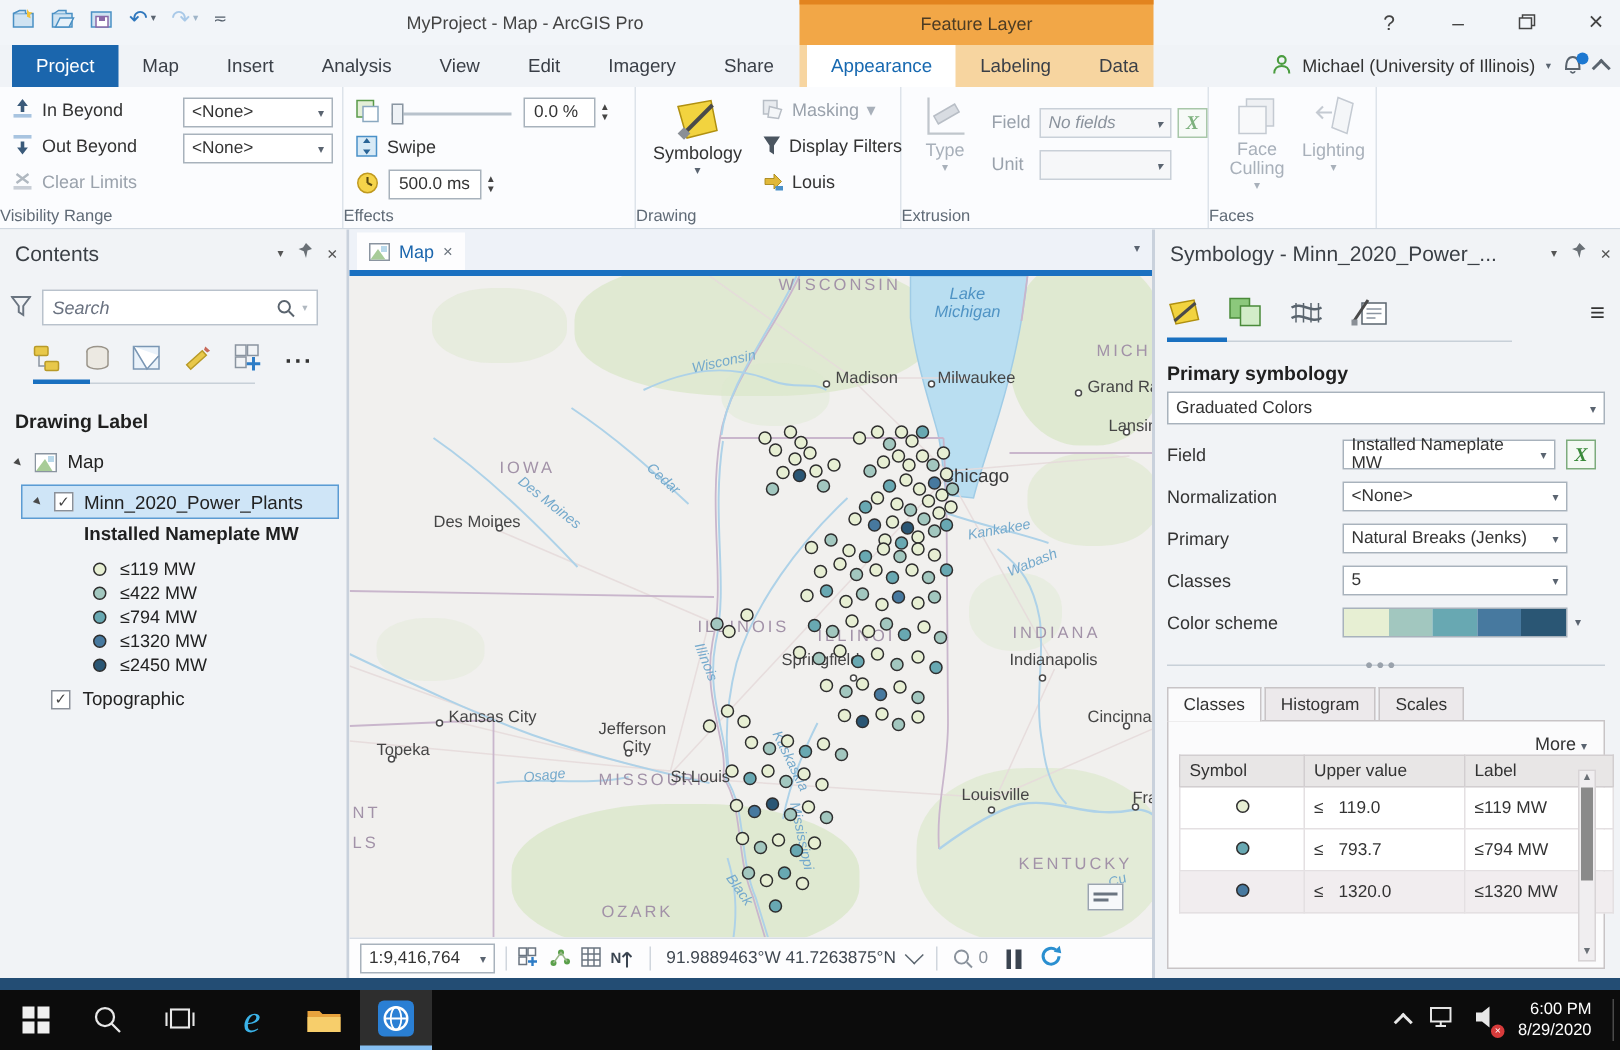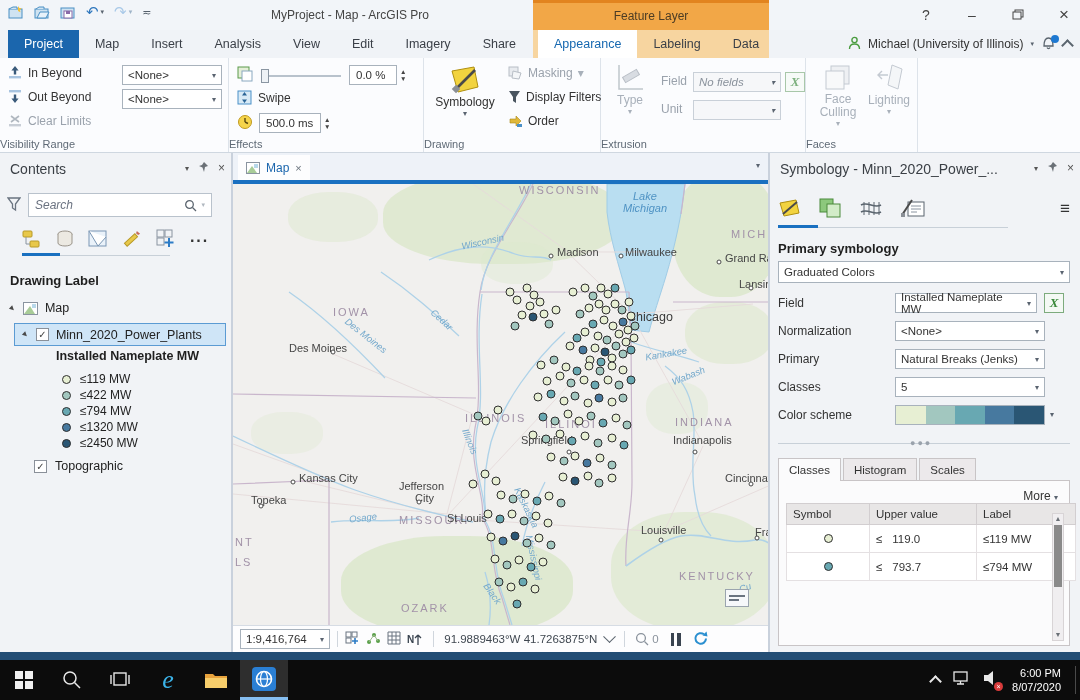--- a/index.html
+++ b/index.html
@@ -261,21 +261,21 @@
       <svg width="13" height="14">
           <path d="M1 1 L12 1 L8 7 L8 13 L5 11 L5 7 Z" fill="#4a5560"></path>
         </svg>
       <span>Display Filters</span>
     </div>
     <div class="ritem" style="left:84px;top:56px">
       <svg width="15" height="14">
           <path d="M2 5 l6 0 0 -3 5 5 -5 5 0 -3 -6 0z" fill="#e0b83a" stroke="#a8881a" stroke-width=".6"></path>
           <rect x="9" y="10" width="5" height="3" fill="#4a90c8"></rect>
         </svg>
-      <span>Order</span>
+      <span>Louis</span>
     </div>
     <div class="grouplabel">Drawing</div>
   </div>
 
   <div class="rgroup" style="left:601px;width:205px">
     <div class="bigbtn disabled" style="left:6px;top:5px;width:46px">
       <svg width="30" height="30">
           <path d="M4 2 L4 26 L28 26" stroke="#c0c6cc" fill="none" stroke-width="1.5"></path>
           <rect x="8" y="10" width="16" height="6" fill="#d8dce2" transform="rotate(-30 16 13)" stroke="#b8bec6"></rect>
         </svg>
@@ -813,20 +813,25 @@
           <tr style="background: rgb(255, 255, 255);">
             <td style="text-align: center;"><span class="legend-dot" style="background: rgb(231, 239, 211);"></span></td>
             <td><span style="margin-right: 10px;">≤</span><span>119.0</span></td>
             <td>≤119 MW</td>
           </tr>
           <tr style="background: rgb(255, 255, 255);">
             <td style="text-align: center;"><span class="legend-dot" style="background: rgb(104, 168, 178);"></span></td>
             <td><span style="margin-right: 10px;">≤</span><span>793.7</span></td>
             <td>≤794 MW</td>
           </tr>
+          <tr style="background: rgb(241, 237, 239);">
+            <td style="text-align: center;"><span class="legend-dot" style="background: rgb(71, 121, 159);"></span></td>
+            <td><span style="margin-right: 10px;">≤</span><span>1320.0</span></td>
+            <td>≤1320 MW</td>
+          </tr>
         </tbody>
       </table>
     </div>
   <div class="abs" style="left:282px;top:360px;width:12px;height:128px;background:#f0eef0;border:1px solid #d8d4d6;box-sizing:border-box">
     <div style="text-align:center;font-size:7px;color:#6a7076;line-height:10px">▲</div>
     <div style="margin:1px;height:62px;background:#8a8a8a"></div>
     <div style="position:absolute;bottom:0;width:100%;text-align:center;font-size:7px;color:#6a7076;line-height:10px">▼</div>
   </div>
 </div>
 
@@ -874,17 +879,17 @@
     <span class="chev-up" style="border-color:#e8e8e8"></span>
     <span><svg width="18" height="16">
           <rect x="2" y="2" width="13" height="9" fill="none" stroke="#e8e8e8" stroke-width="1.3"></rect>
           <path d="M5 14 L12 14 M8.5 11 L8.5 14" stroke="#e8e8e8" stroke-width="1.3"></path>
         </svg></span>
     <span style="position:relative"><svg width="18" height="16">
           <polygon points="2,5 6,5 11,1 11,15 6,11 2,11" fill="#e8e8e8"></polygon>
         </svg><span style="position:absolute;right:-3px;bottom:-1px;width:9px;height:9px;border-radius:50%;background:#d83b3b;color:#fff;font-size:7px;line-height:9px;text-align:center">×</span></span>
     <div id="clock">
       <div>6:00 PM</div>
-      <div>8/07/2020</div>
+      <div>8/29/2020</div>
     </div>
     <div style="width:1px;height:28px;background:#4a4a4a;margin-left:2px"></div>
   </div>
 </div>
 
 </body></html>

